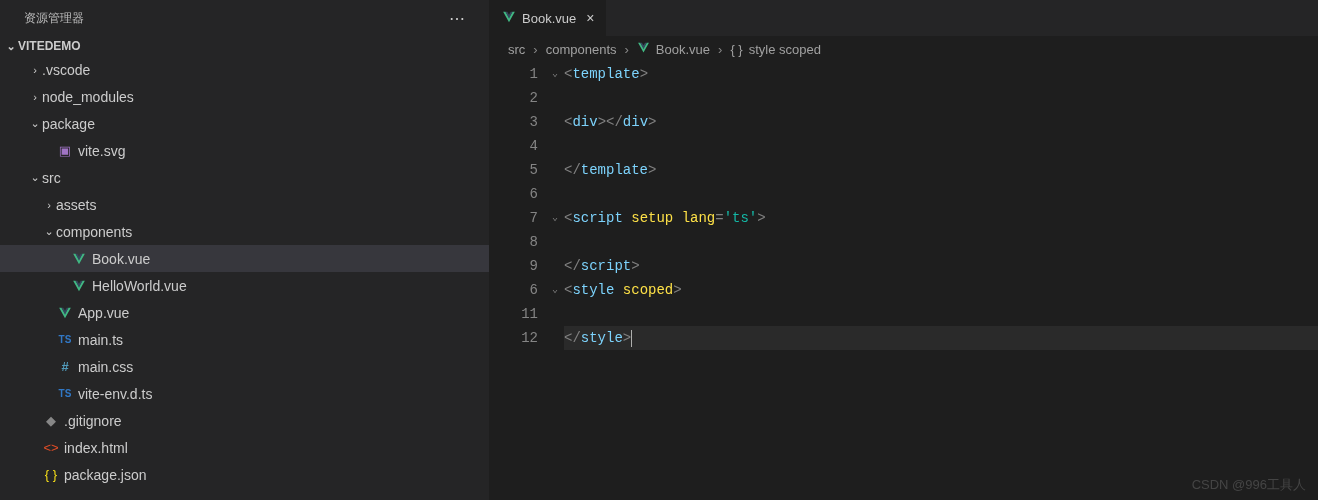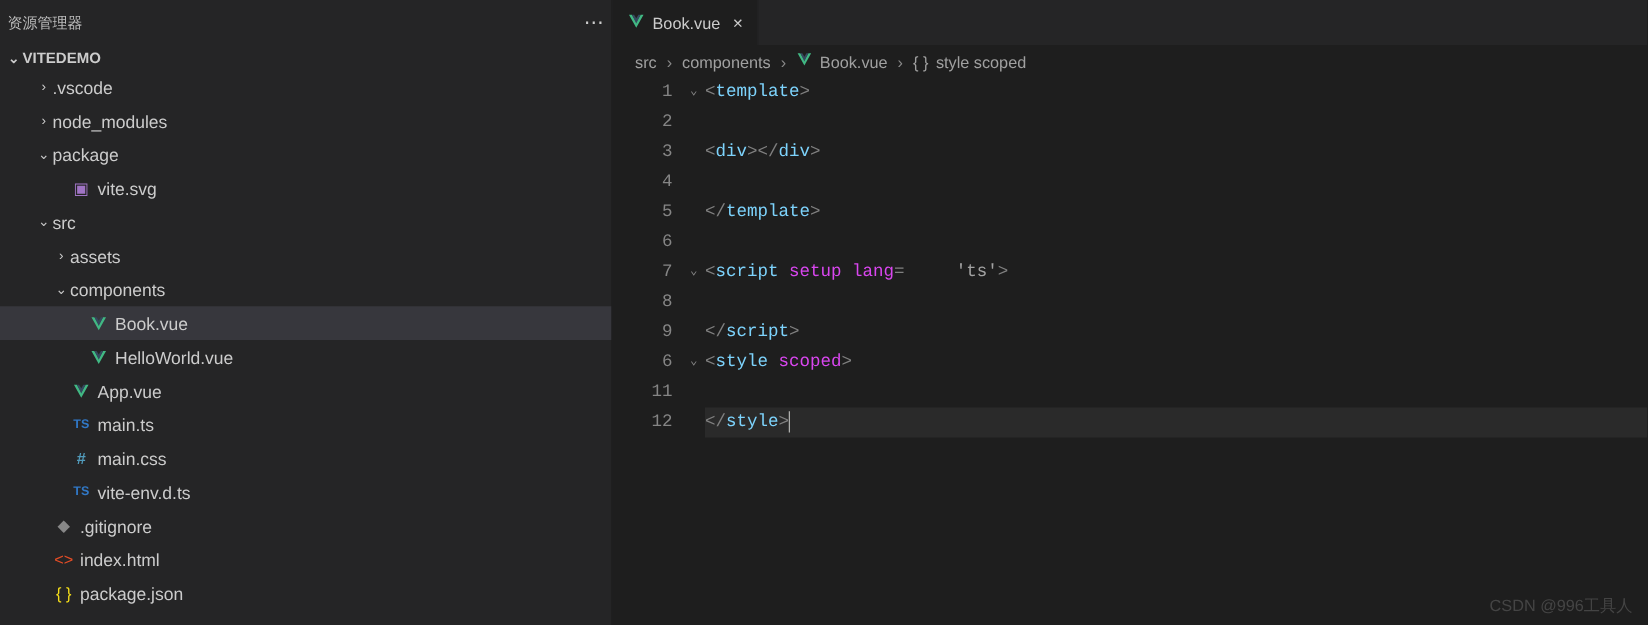--- a/index.html
+++ b/index.html
@@ -17,21 +17,21 @@
       width: 490px;
       background: #252526;
       display: flex;
       flex-direction: column;
       border-right: 1px solid #1e1e1e;
     }
     .sidebar-header {
       display: flex;
       align-items: center;
       justify-content: space-between;
-      padding: 8px 6px;
+      padding: 8px 24px;
       height: 36px;
       color: #bbbbbb;
       font-size: 12px;
     }
     .sidebar-title { }
     .ellipsis { color: #cccccc; font-size: 16px; cursor: pointer; }
     .project-header {
       display: flex;
       align-items: center;
       padding: 3px 4px;
@@ -129,22 +129,22 @@
       font-size: 10px;
     }
     .fold-col div { height: 24px; display: flex; align-items: center; justify-content: center; }
     .code {
       flex: 1;
     }
     .code .line { height: 24px; white-space: pre; }
     .line.current { background: #2a2a2a; }
     .tag-bracket { color: #808080; }
     .tag-name { color: #7dd3fc; }
-    .attr-name { color: #d946ef; }
-    .string { color: #a3a3a3; margin-left: 41px; }
+    .attr-name { color: #fde047; }
+    .string { color: #14b8a6; }
     .cursor-line {
       display: inline-block;
       width: 1px;
       height: 17px;
       background: #aeafad;
       vertical-align: middle;
     }
     .watermark {
       position: absolute;
       right: 12px;

